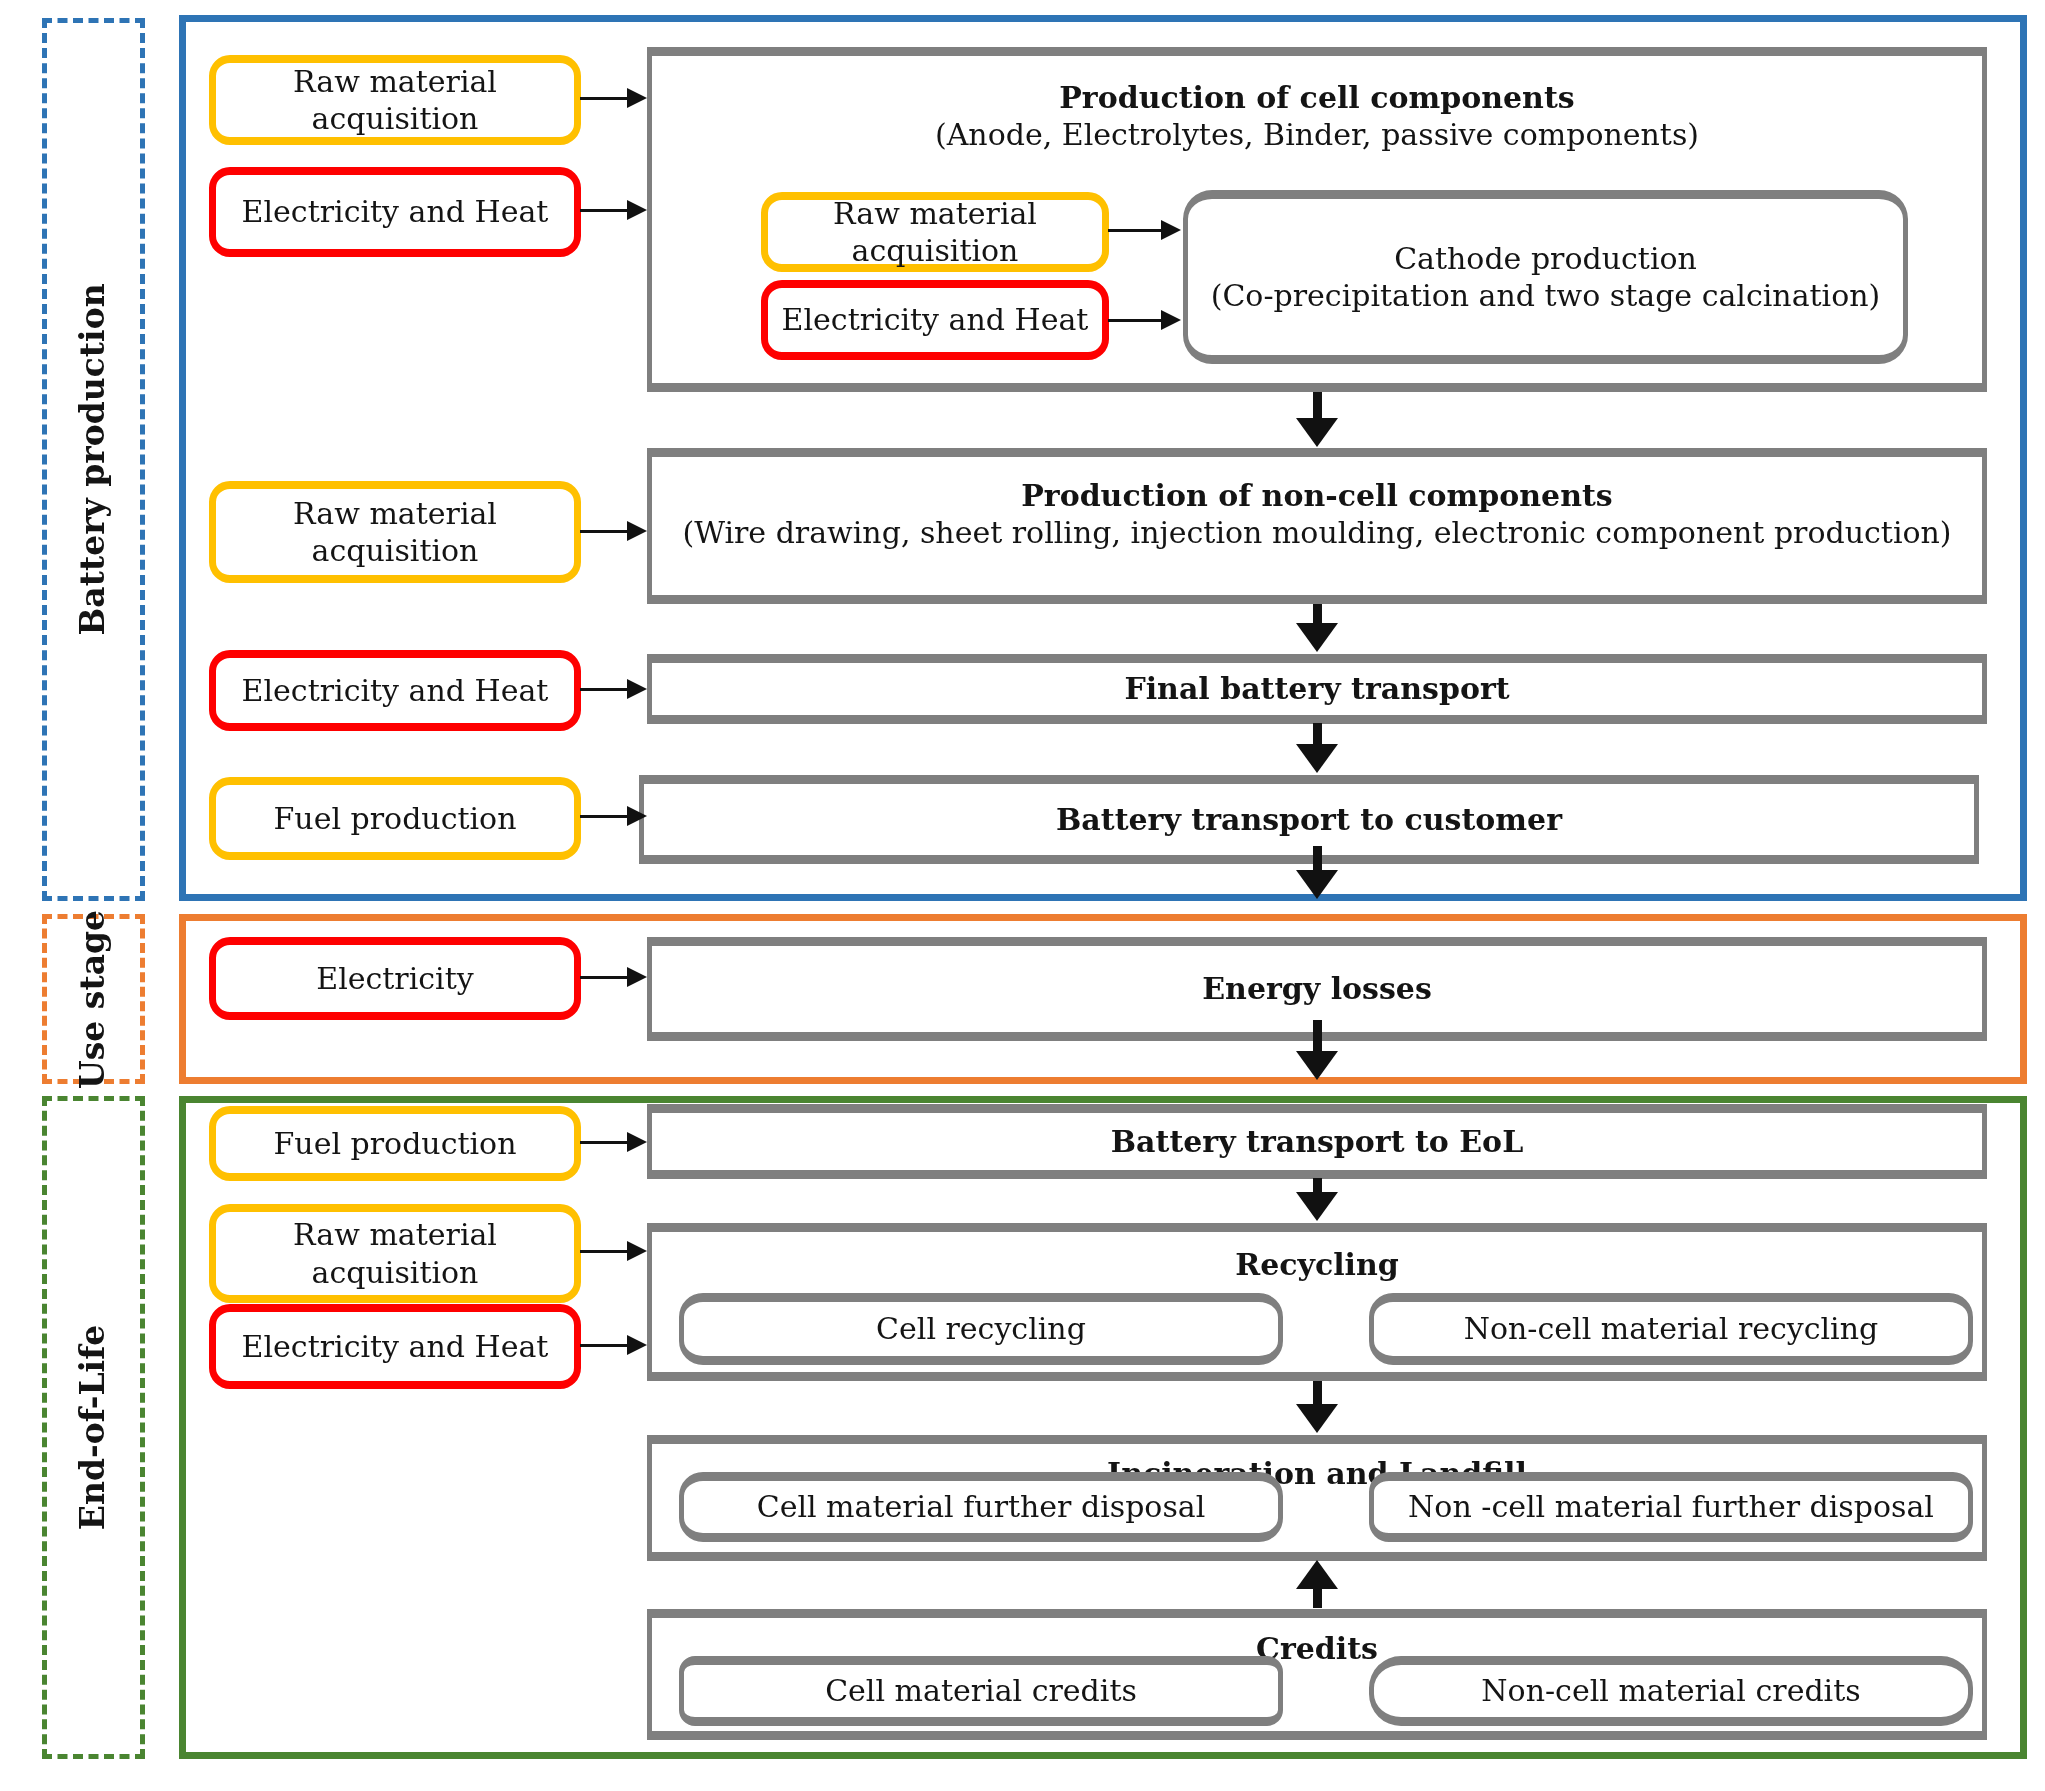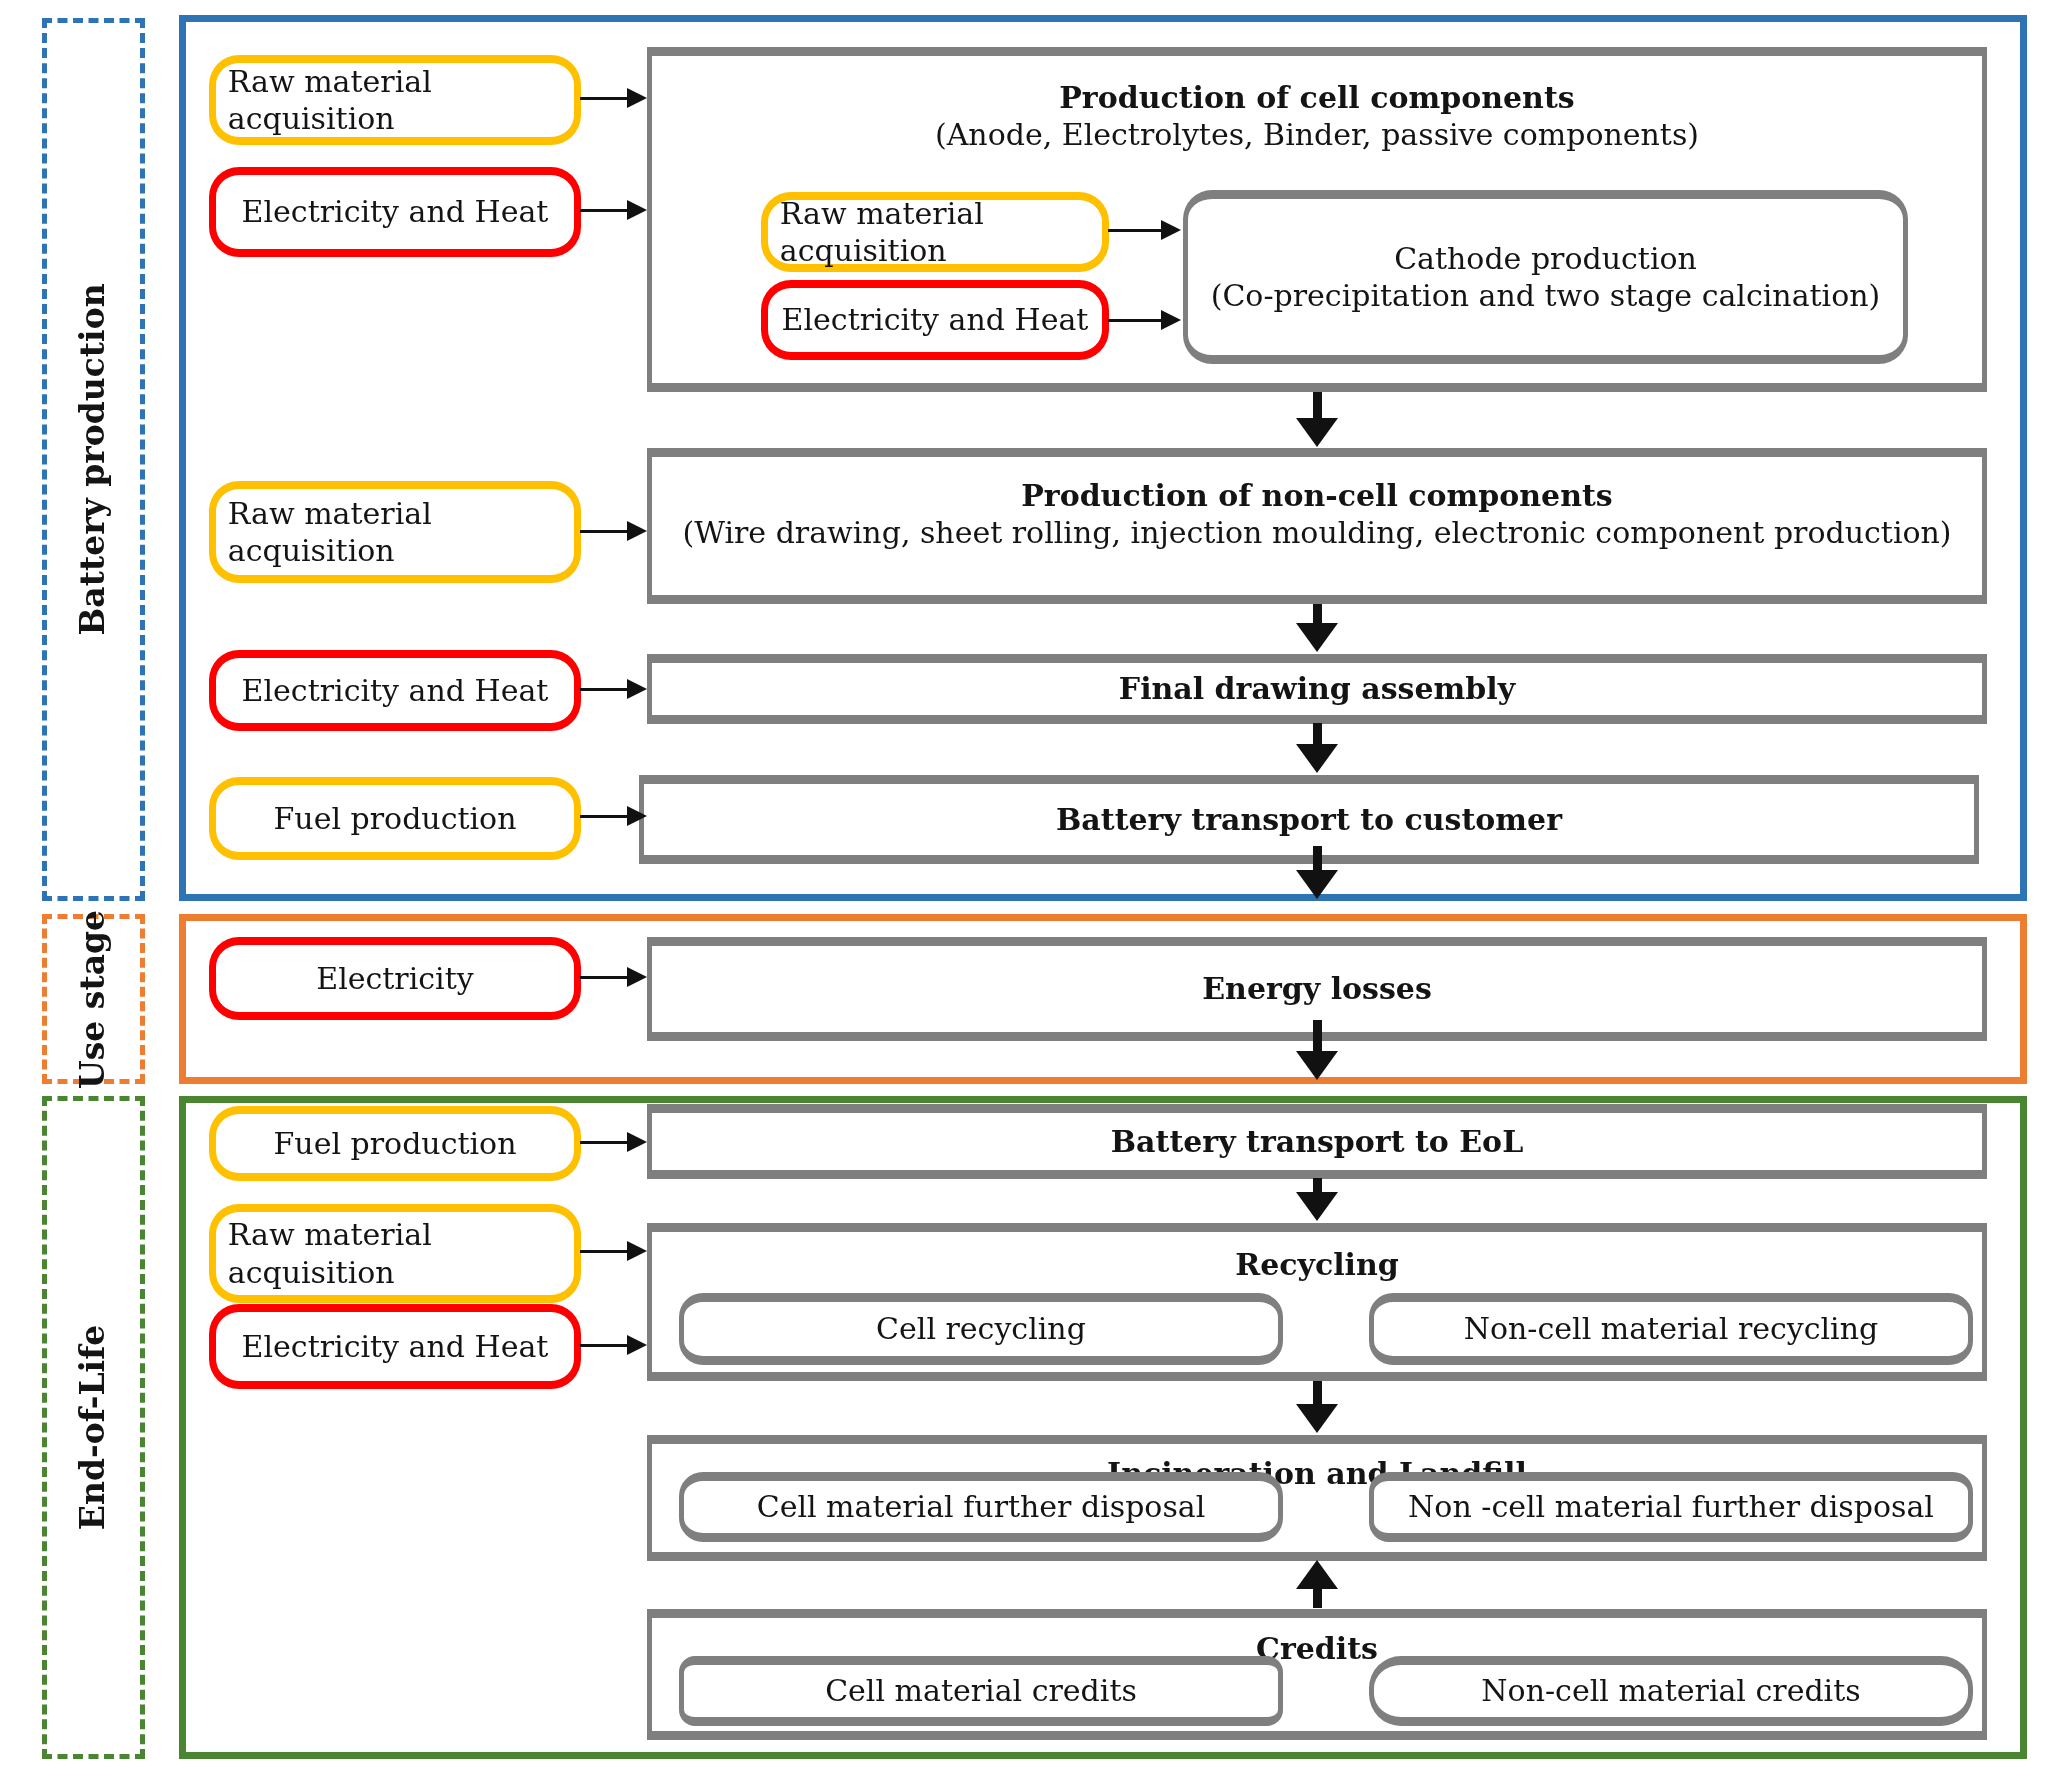--- a/index.html
+++ b/index.html
@@ -15,22 +15,22 @@
   .dash-orange { border:5.9px dashed #ed7d31; }
   .dash-green  { border:5.9px dashed #4a8531; }
   
   .stagebox { position:absolute; box-sizing:border-box; background:transparent; }
   .stage-blue   { border:7px solid #2e74b5; }
   .stage-orange { border:7px solid #ed7d31; }
   .stage-green  { border:7px solid #4a8531; }
   
   .inbox {
     position:absolute; left:209px; width:372px; box-sizing:border-box;
-    border-radius:30px; background:#fff; display:flex; align-items:center; justify-content:center;
-    padding:0 11.8px;
+    border-radius:21px; background:#fff; display:flex; align-items:center; justify-content:center;
+    text-align:center; padding:0 11.8px;
   }
   .inbox.yellow { border:solid #ffc000; border-width:8.6px 7px; }
   .inbox.red    { border:solid #fe0000; border-width:8.6px 7px; }
   
   .pbox {
     position:absolute; box-sizing:border-box; background:#fff;
     border:solid #7f7f7f; border-width:9px 5.3px;
     display:flex; flex-direction:column; align-items:center; text-align:center;
   }
   .pbox.centered { justify-content:center; }
@@ -99,21 +99,21 @@
     <div>Cathode production</div>
     <div>(Co-precipitation and two stage calcination)</div>
   </div>
 
   <div class="pbox" style="left:647px; top:448px; width:1340px; height:156px; padding-top:20.3px;">
     <div class="bold">Production of non-cell components</div>
     <div>(Wire drawing, sheet rolling, injection moulding, electronic component production)</div>
   </div>
 
   <div class="pbox centered" style="left:647px; top:654px; width:1340px; height:70px;">
-    <div class="bold">Final drawing assembly</div>
+    <div class="bold">Final battery transport</div>
   </div>
 
   <div class="pbox centered" style="left:623px; top:775px; width:1340px; height:89px;margin-left:16px;">
     <div class="bold">Battery transport to customer</div>
   </div>
 
   <div class="inbox red" style="top:937px; height:83px;">
     <span>Electricity</span>
   </div>
   <div class="pbox centered" style="left:647px; top:937px; width:1340px; height:104px;">

